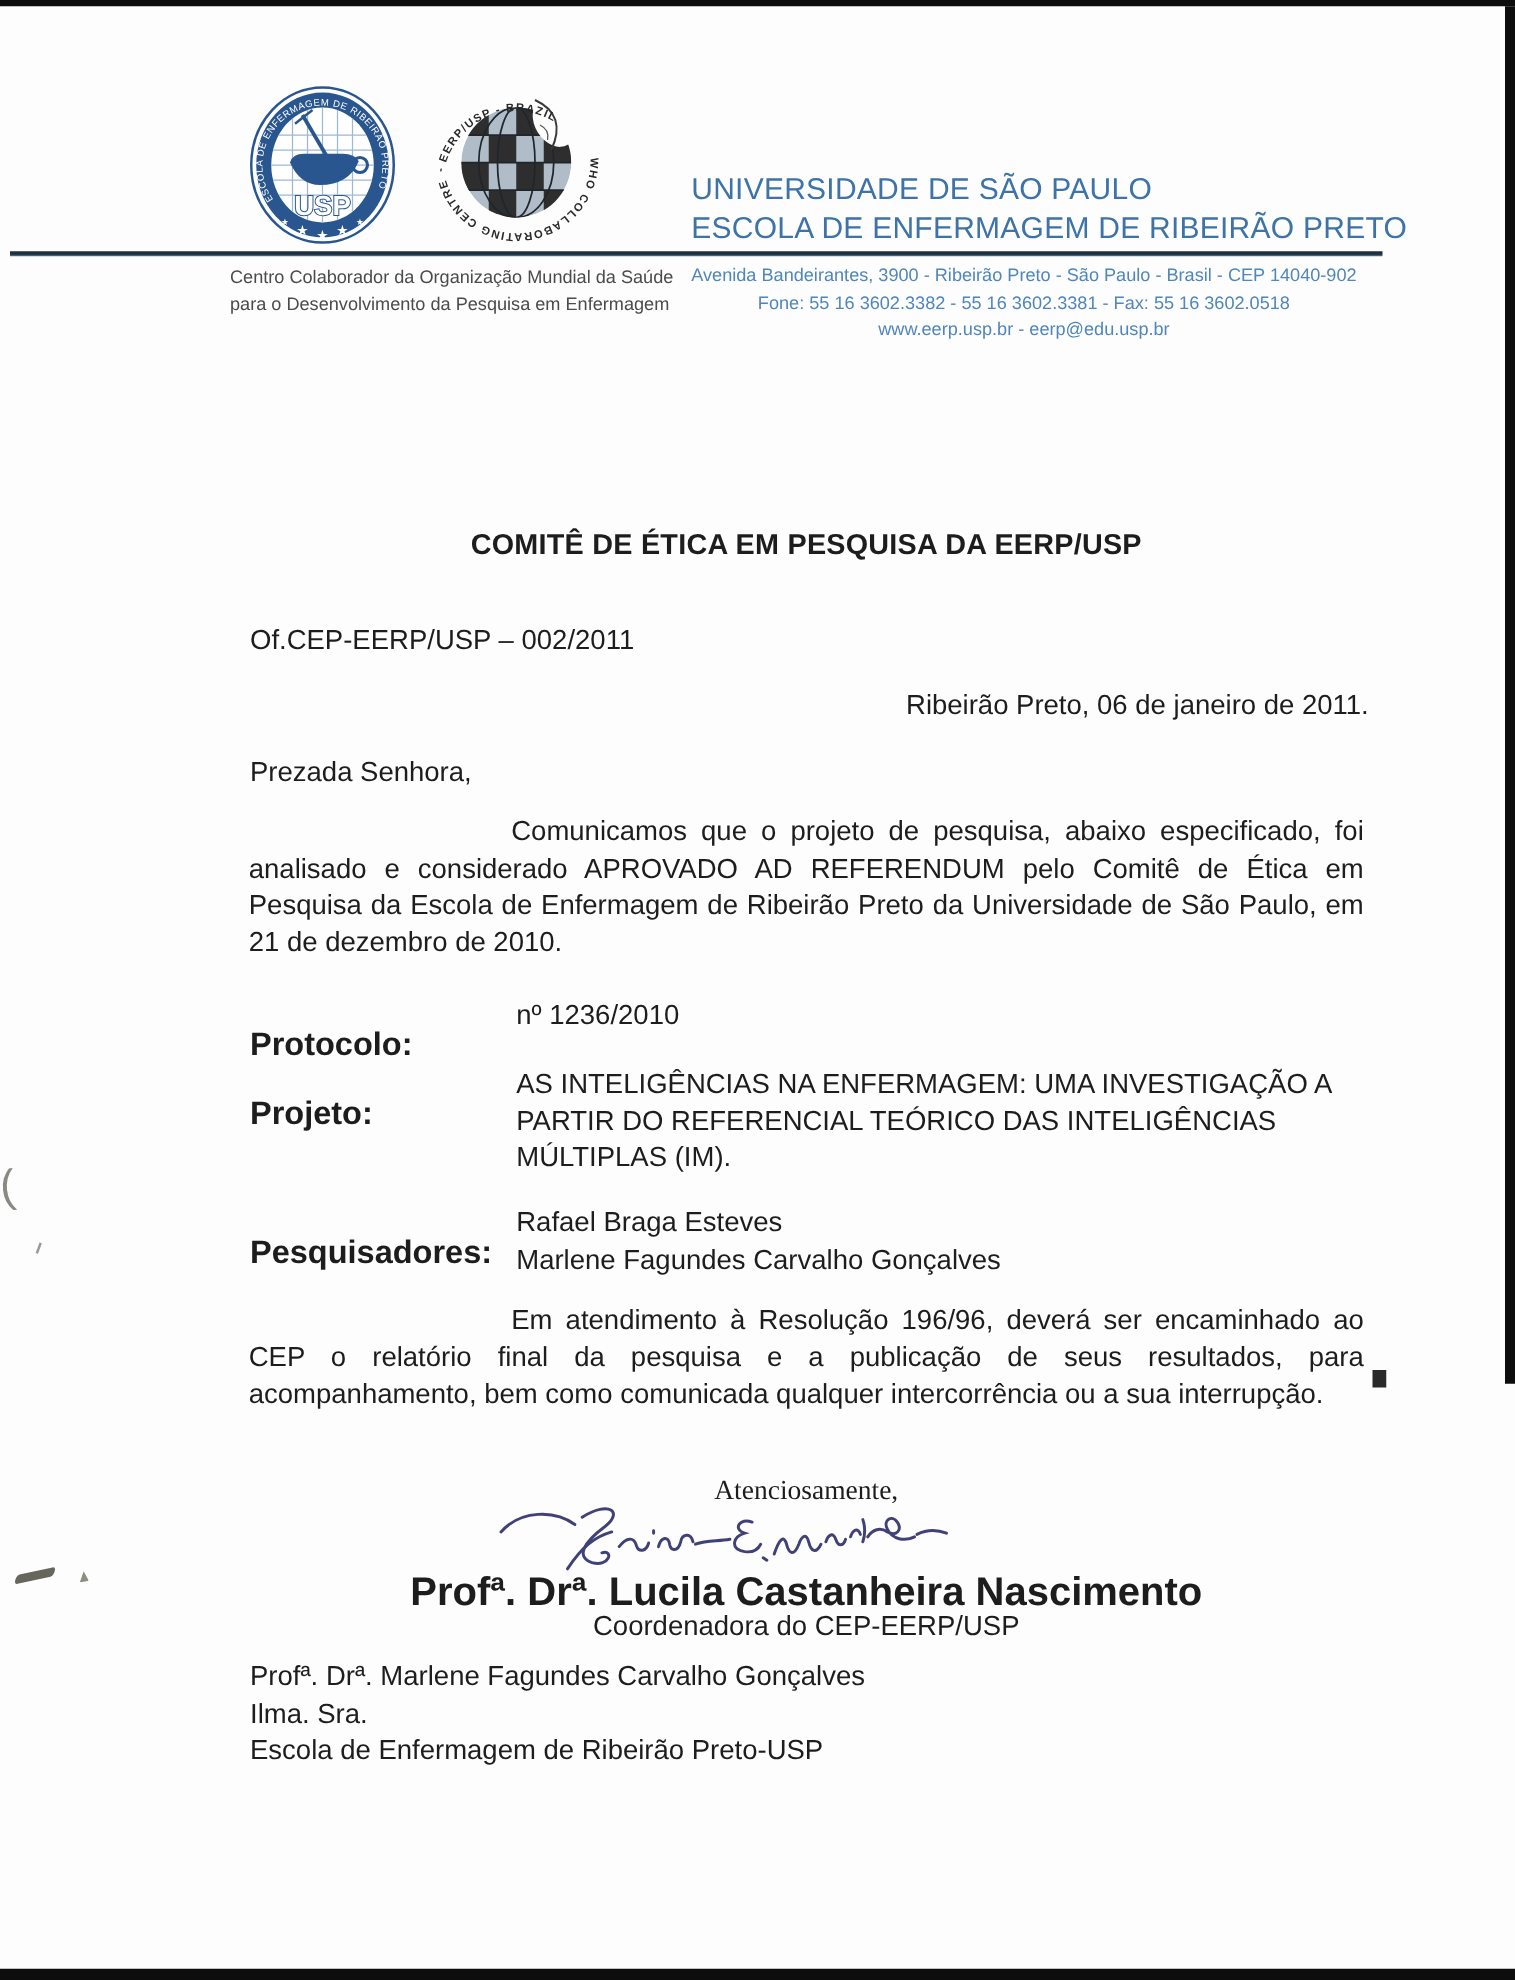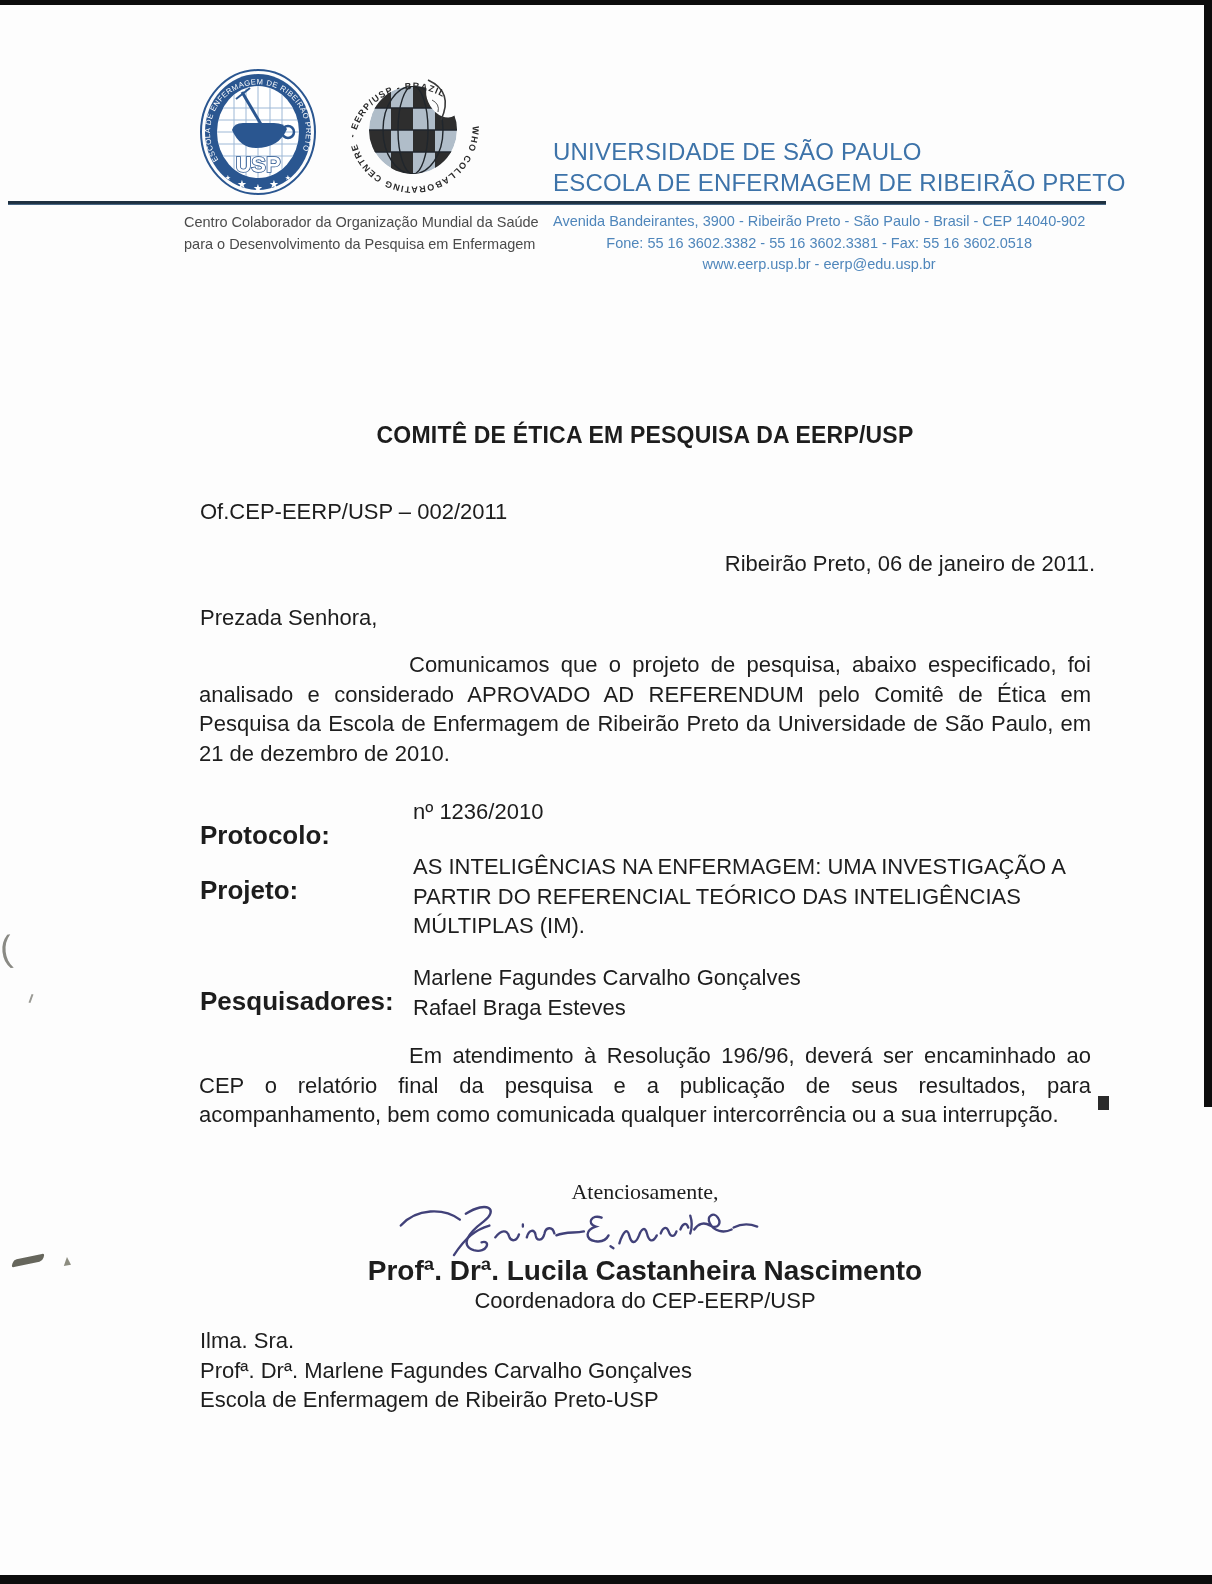--- a/index.html
+++ b/index.html
@@ -31,21 +31,21 @@
   .ref-line{left:200px;top:499px;font-size:22px;}
   .date-line{left:199px;top:551px;width:896px;text-align:right;font-size:22px;}
   .salutation{left:200px;top:605px;font-size:22px;}
   .para{left:199px;width:892px;font-size:22px;line-height:29.5px;text-align:justify;}
   .para1{top:650px;text-indent:210px;}
   .para2{top:1041px;text-indent:210px;}
   .field-label{left:200px;font-size:26px;font-weight:bold;margin-top:23px;}
   .field-value{left:413px;font-size:22px;line-height:29.5px;width:690px;}
   .closing{left:199px;top:1179px;width:892px;text-align:center;font-size:22px;font-family:Liberation Serif, serif;}
   .signature{left:396px;top:1196px;}
-  .signer-name{left:199px;top:1255px;width:892px;text-align:center;font-size:28px;font-weight:bold;}
+  .signer-name{left:199px;top:1255px;width:892px;text-align:center;font-size:32px;font-weight:bold;}
   .signer-role{left:199px;top:1288px;width:892px;text-align:center;font-size:22px;}
   .recipient{left:200px;top:1326px;font-size:22px;line-height:29.5px;}
   .bold{font-weight:normal;}
   
   .mark-paren{left:0px;top:928px;font-size:36px;color:#8a8a84;transform:rotate(-6deg);}
   .mark-tick{left:30px;top:994px;width:2px;height:9px;background:#9a9a94;transform:rotate(20deg);}
   .mark-smudge{left:12px;top:1257px;width:32px;height:7px;background:#66665c;border-radius:3px;transform:rotate(-12deg) skewX(-30deg);}
   .mark-dot{left:62px;top:1257px;width:9px;height:9px;background:#8d8d80;clip-path:polygon(20% 100%,100% 85%,55% 0%);}
 </style>
 </head>
@@ -162,22 +162,22 @@
 <div class="abs para para1"><span>Comunicamos que o projeto de pesquisa, abaixo especificado, foi analisado e considerado </span><span class="bold">APROVADO AD REFERENDUM</span><span> pelo Comitê de Ética em Pesquisa da Escola de Enfermagem de Ribeirão Preto da Universidade de São Paulo, em 21 de dezembro de 2010.</span></div>
 
 <div class="abs field-label" style="top:797px">Protocolo:</div>
 <div class="abs field-value" style="top:797px">nº 1236/2010</div>
 
 <div class="abs field-label" style="top:852px">Projeto:</div>
 <div class="abs field-value" style="top:852px">AS INTELIGÊNCIAS NA ENFERMAGEM: UMA INVESTIGAÇÃO A PARTIR DO REFERENCIAL TEÓRICO DAS INTELIGÊNCIAS MÚLTIPLAS (IM).</div>
 
 <div class="abs field-label" style="top:963px">Pesquisadores:</div>
 <div class="abs field-value" style="top:963px">
+  <div>Rafael Braga Esteves</div>
   <div>Marlene Fagundes Carvalho Gonçalves</div>
-  <div>Rafael Braga Esteves</div>
 </div>
 
 <div class="abs para para2">Em atendimento à Resolução 196/96, deverá ser encaminhado ao CEP o relatório final da pesquisa e a publicação de seus resultados, para acompanhamento, bem como comunicada qualquer intercorrência ou a sua interrupção.</div>
 
 <div class="abs closing">Atenciosamente,</div>
 
 <div class="abs signature">
   <svg width="366" height="64" viewBox="0 0 370 65" fill="none" stroke="var(--signature-ink)" stroke-width="2.4" stroke-linecap="round" stroke-linejooin="round" opacity="0.92">
     <path d="M4,30 C20,12 48,12 64,24"></path>
     <path d="M70,18 C92,4 104,14 88,26 C72,38 64,50 78,55 C92,59 96,44 86,47"></path>
@@ -189,21 +189,21 @@
     <path d="M268,38 C270,32 274,30 276,36 C278,42 282,42 284,36 M288,34 C290,28 294,26 296,32 M298,20 C300,26 300,32 298,38"></path>
     <path d="M302,34 C306,28 312,26 318,30 C326,34 330,28 326,22 C322,16 314,20 318,28 C322,36 332,38 340,34"></path>
     <path d="M342,32 C350,28 358,28 366,31"></path>
   </svg>
 </div>
 
 <div class="abs signer-name">Profª. Drª. Lucila Castanheira Nascimento</div>
 <div class="abs signer-role">Coordenadora do CEP-EERP/USP</div>
 
 <div class="abs recipient">
+  <div class="bold">Profª. Drª. Marlene Fagundes Carvalho Gonçalves</div>
   <div class="bold">Ilma. Sra.</div>
-  <div class="bold">Profª. Drª. Marlene Fagundes Carvalho Gonçalves</div>
   <div>Escola de Enfermagem de Ribeirão Preto-USP</div>
 </div>
 
 <div class="abs mark-paren">(</div>
 <div class="abs mark-tick"></div>
 <div class="abs mark-smudge"></div>
 <div class="abs mark-dot"></div>
 
 </body></html>

